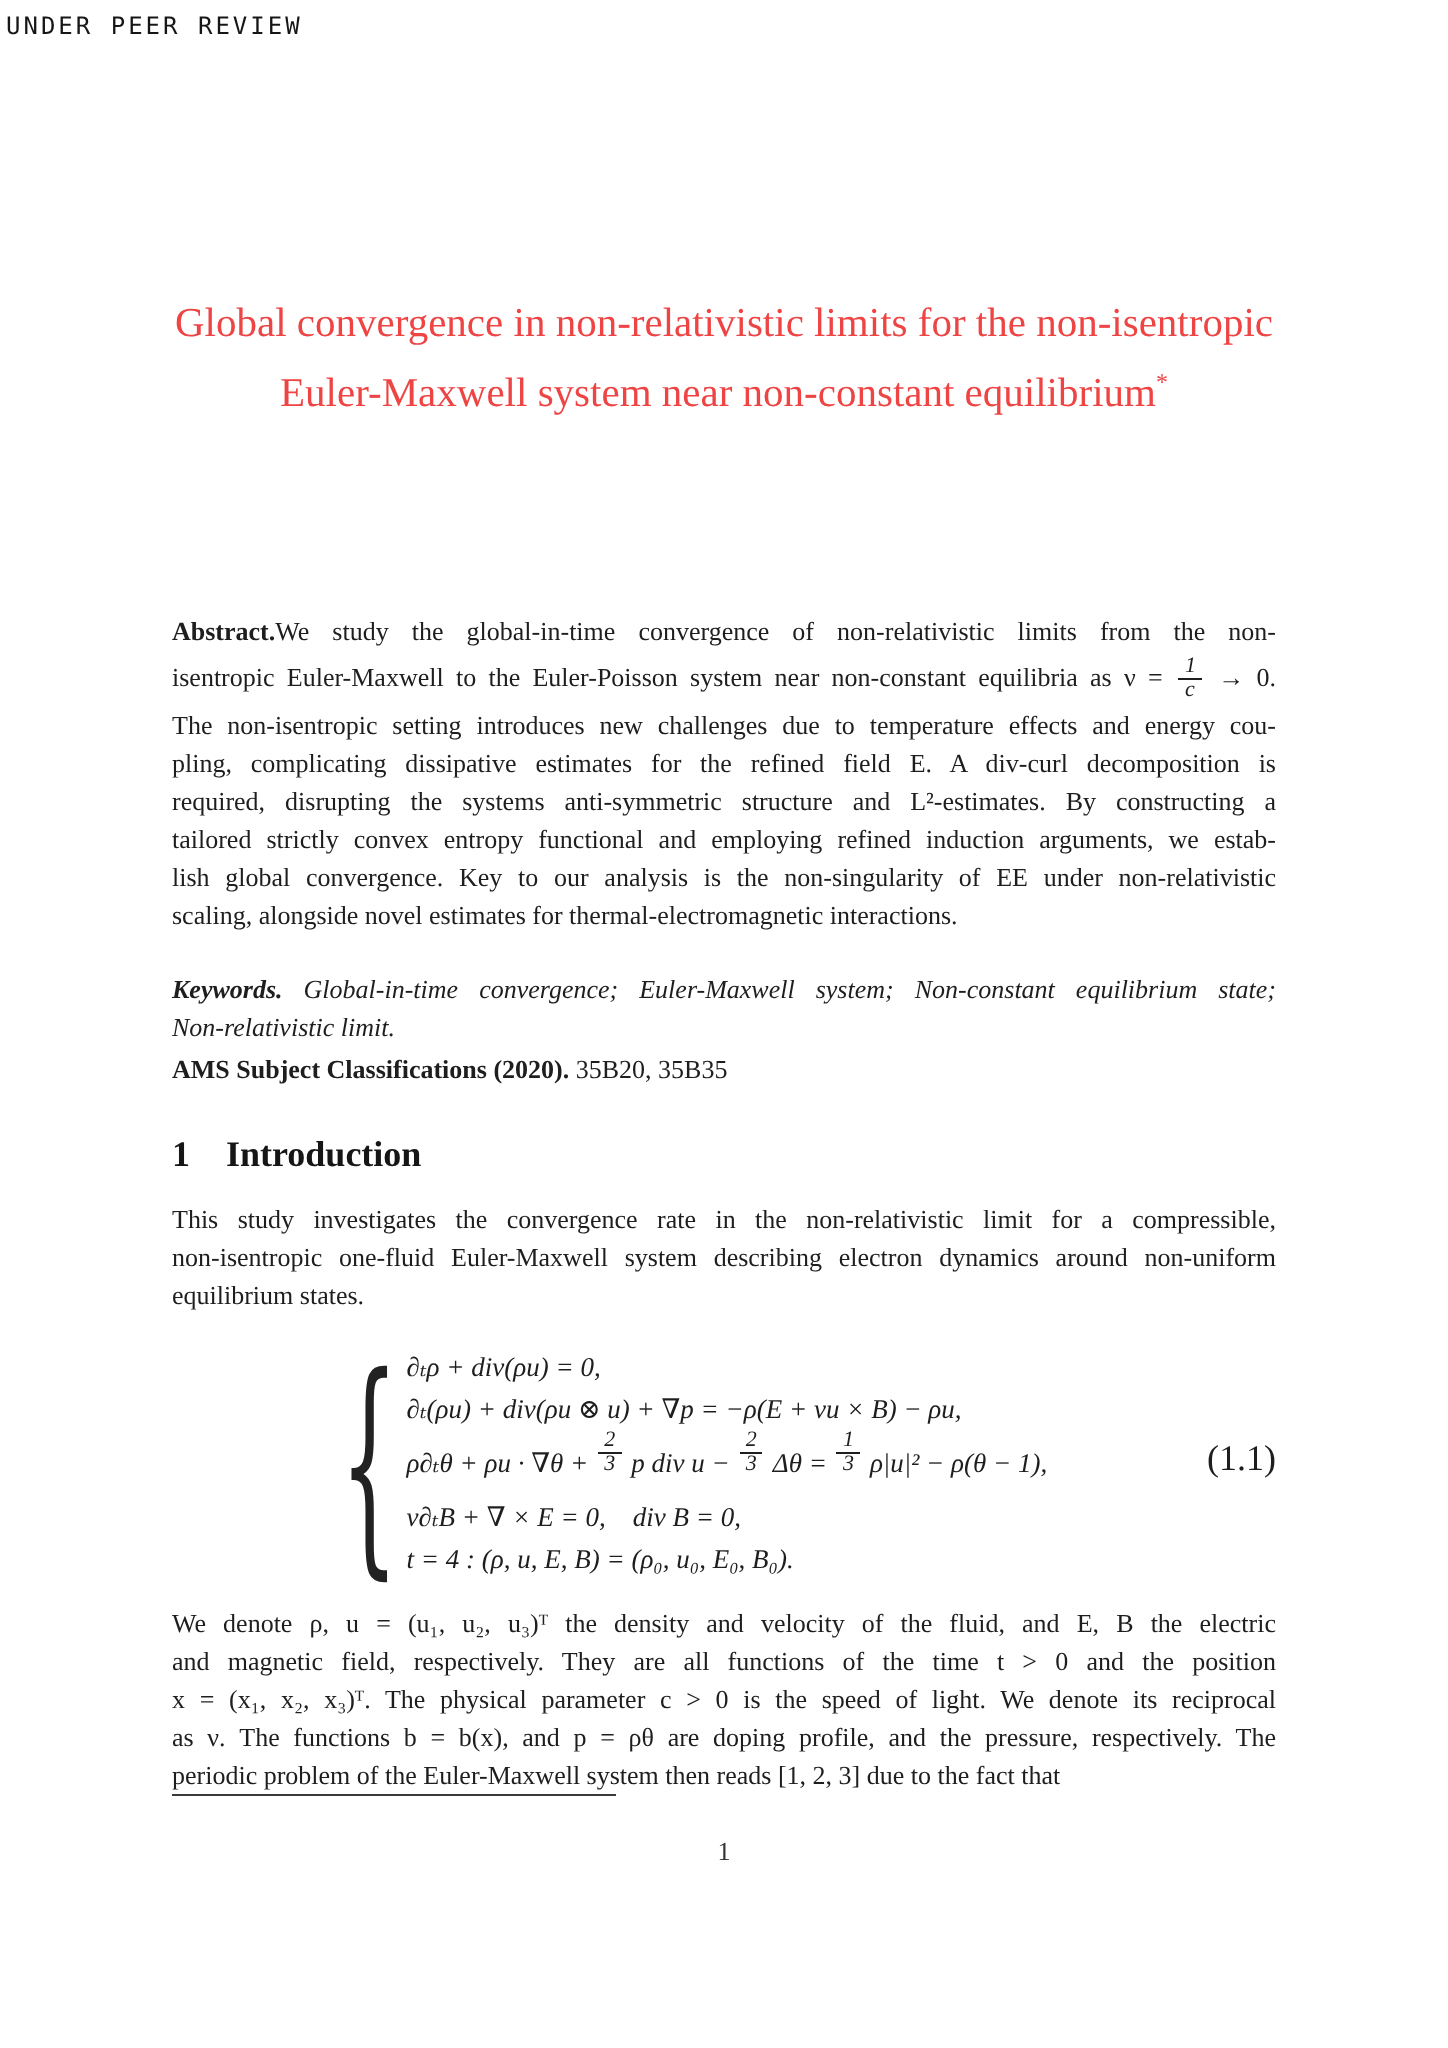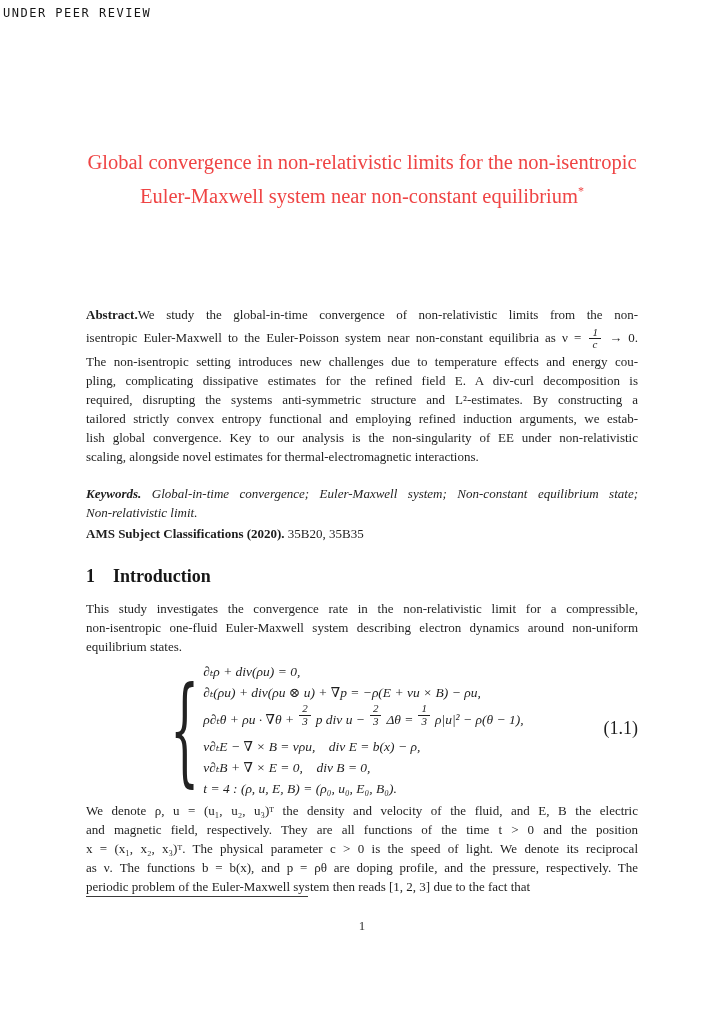--- a/index.html
+++ b/index.html
@@ -138,21 +138,20 @@
             <span class="fn">2</span>
             <span class="fd">3</span>
           </span>
         <span>Δθ =</span>
         <span class="frac">
             <span class="fn">1</span>
             <span class="fd">3</span>
           </span>
         <span>ρ|u|² − ρ(θ − 1),</span>
       </div>
-      <div class="eqline">ν∂ₜE − ∇ × B = νρu, div E = b(x) − ρ,</div>
       <div class="eqline">ν∂ₜB + ∇ × E = 0, div B = 0,</div>
       <div class="eqline">t = 4 : (ρ, u, E, B) = (ρ₀, u₀, E₀, B₀).</div>
     </div>
     <span class="eqnum">(1.1)</span>
   </div>
 
   <div class="bodypara">
     <div class="line j">We denote ρ, u = (u₁, u₂, u₃)ᵀ the density and velocity of the fluid, and E, B the electric</div>
     <div class="line j">and magnetic field, respectively. They are all functions of the time t &gt; 0 and the position</div>
     <div class="line j">x = (x₁, x₂, x₃)ᵀ. The physical parameter c &gt; 0 is the speed of light. We denote its reciprocal</div>

